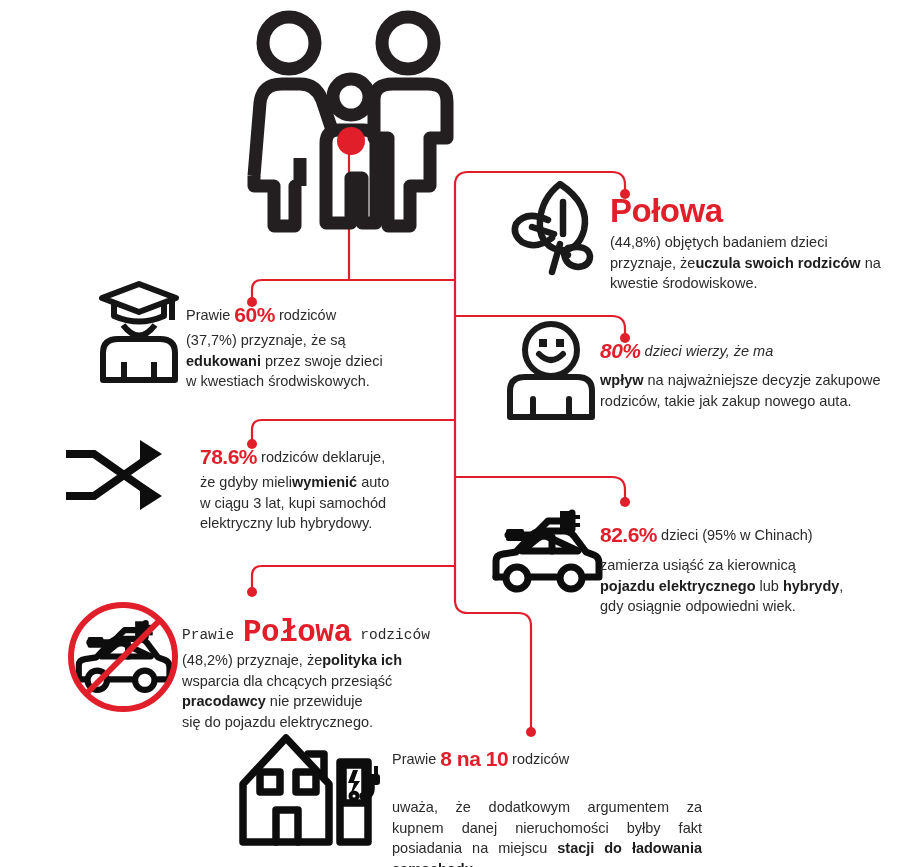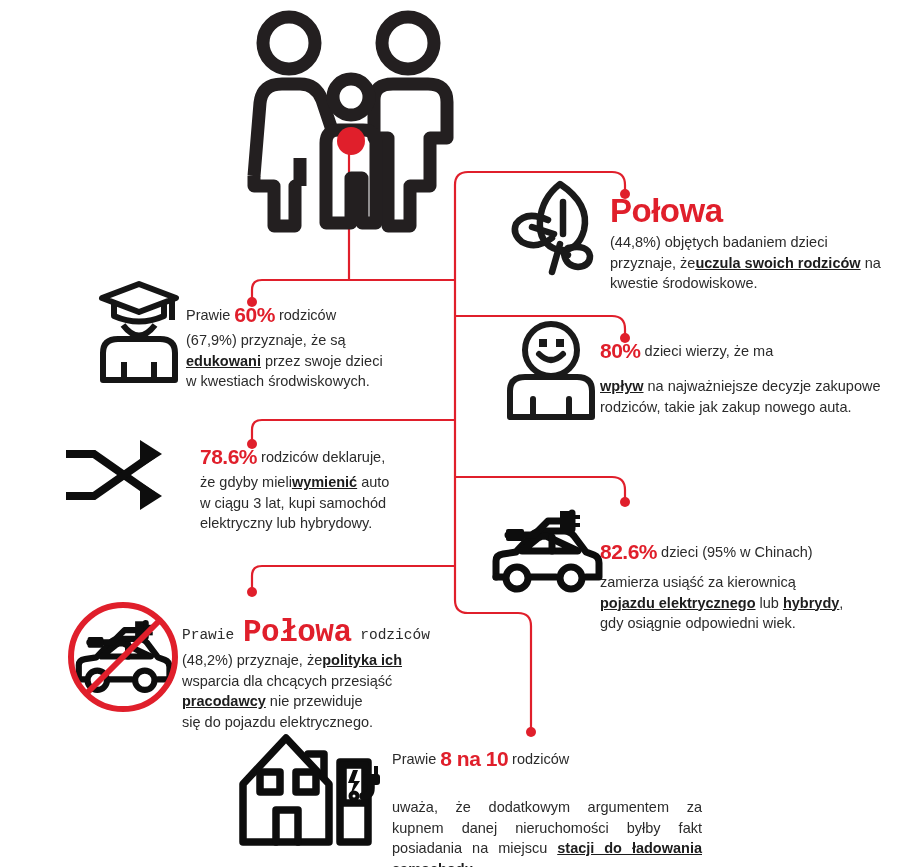--- a/index.html
+++ b/index.html
@@ -15,21 +15,21 @@
   #stage { position:absolute; inset:0; width:906px; height:867px; }
 
   
   #connectors { position:absolute; left:0; top:0; width:906px; height:867px; z-index:1; pointer-events:none; }
 
   
   .node { position:absolute; z-index:2; }
   .icon { position:absolute; z-index:2; }
 
   .txt { font-size:14.5px; line-height:20.5px; color:#2b2b2b; }
-  .txt b { font-weight:bold; color:#1d1d1d;text-decoration:underline; }
+  .txt b { font-weight:bold; color:#1d1d1d; }
   .big {
     color:#e01f2b;
     font-weight:bold;
     font-size:21px;
     line-height:30px;
     letter-spacing:-0.5px;
     vertical-align:-2px;
   }
 
   
@@ -236,41 +236,41 @@
     </svg>
   </div>
 
   <div class="node txt" id="node-60">
     <div class="l1">
       <span>Prawie</span>
       <span class="big">60%</span>
       <span>rodziców</span>
     </div>
     <div>
-      <span>(67,9%) przyznaje, że są</span>
+      <span>(37,7%) przyznaje, że są</span>
     </div>
     <div>
       <b>edukowani</b>
       <span>przez swoje dzieci</span>
     </div>
     <div>
       <span>w kwestiach środwiskowych.</span>
     </div>
   </div>
 
   <div class="node txt" id="node-half">
     <div class="big" style="font-size:33px;line-height:38px;margin-bottom:2px;">Połowa</div>
     <div>
       <span>(44,8%) objętych badaniem dzieci przyznaje, że</span><b>uczula swoich rodziców</b>
       <span>na kwestie środowiskowe.</span>
     </div>
   </div>
 
   <div class="node txt" id="node-80">
-    <div style="margin-bottom:10px;">
+    <div style="margin-bottom:4px;font-style:italic;">
       <span class="big">80%</span>
       <span>dzieci wierzy, że ma</span>
     </div>
     <div>
       <b>wpływ</b>
       <span>na najważniejsze decyzje zakupowe rodziców, takie jak zakup nowego auta.</span>
     </div>
   </div>
 
   <div class="node txt" id="node-786">
@@ -280,21 +280,21 @@
     </div>
     <div>
       <span>że gdyby mieli</span><b>wymienić</b>
       <span>auto</span>
     </div>
     <div><span>w ciągu 3 lat, kupi samochód</span></div>
     <div><span>elektryczny lub hybrydowy.</span></div>
   </div>
 
   <div class="node txt" id="node-826">
-    <div style="margin-bottom:5px;margin-top:17px;">
+    <div style="margin-bottom:5px;">
       <span class="big">82.6%</span>
       <span>dzieci (95% w Chinach)</span>
     </div>
     <div><span>zamierza usiąść za kierownicą</span></div>
     <div>
       <b>pojazdu elektrycznego</b>
       <span>lub</span>
       <b>hybrydy</b><span>,</span>
     </div>
     <div><span>gdy osiągnie odpowiedni wiek.</span></div>

